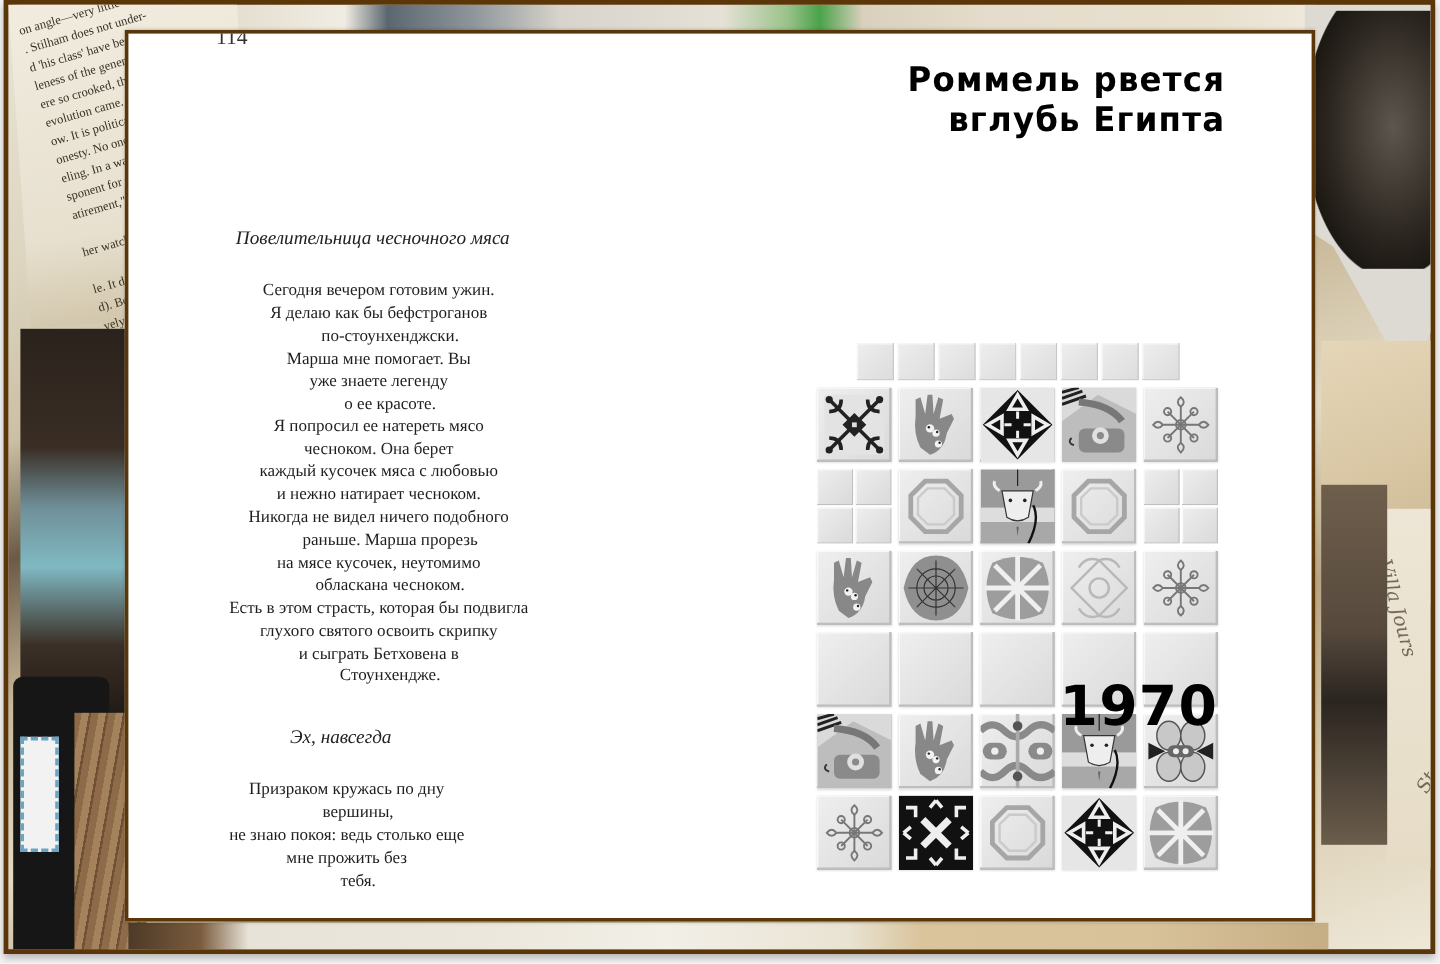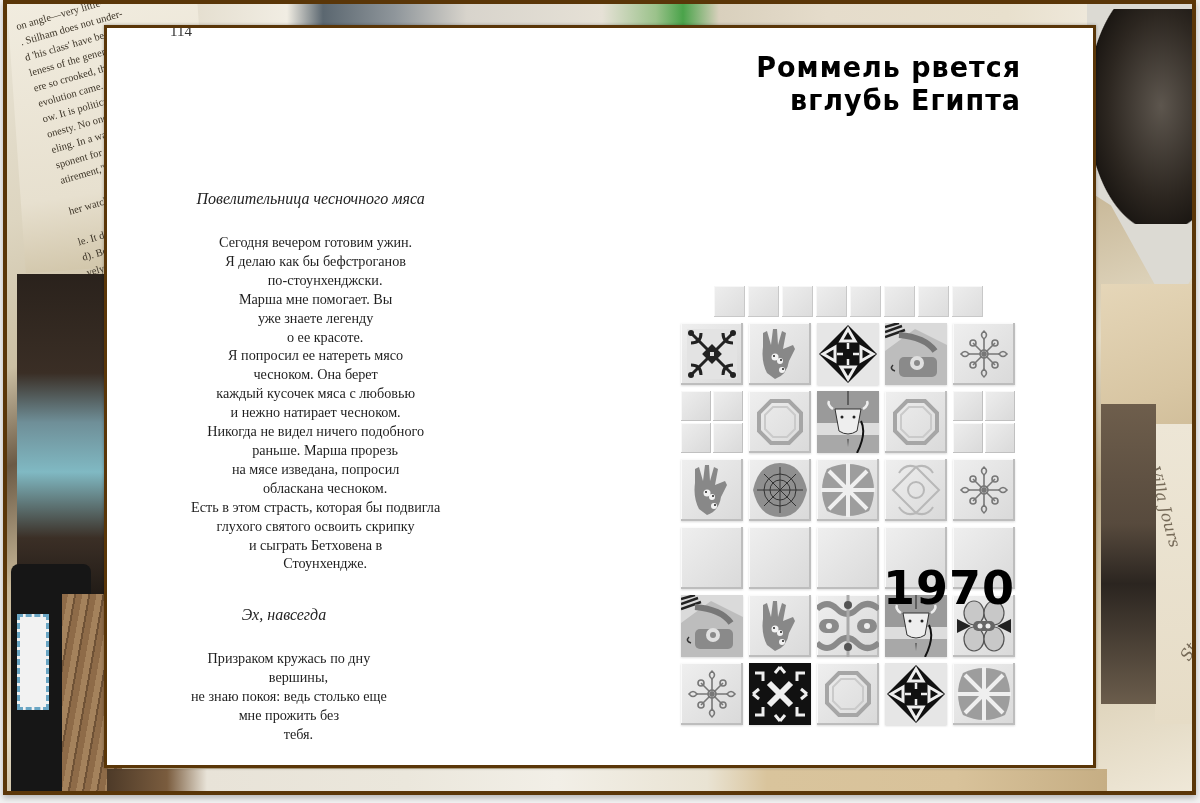--- a/index.html
+++ b/index.html
@@ -82,22 +82,22 @@
 
   
   .page {
     position: absolute; left: 104px; top: 25px; width: 992px; height: 743px;
     background: #ffffff; box-sizing: border-box;
     border: 3px solid #5a3608;
     box-shadow: 0 0 3px rgba(0,0,0,0.3);
     overflow: hidden;
   }
   .page-number {
-    position: absolute; left: 63px; top: -6px;
-    font-size: 15px; color: #333; line-height: 18px;
+    position: absolute; left: 73px; top: -6px;
+    font-size: 18px; color: #333; line-height: 18px;
   }
   .headline {
     position: absolute; right: 72px; top: 24px; text-align: right;
     font-family: "DejaVu Sans", sans-serif; font-weight: bold;
     font-size: 27px; line-height: 32px; letter-spacing: 1px; color: #000;
     transform: scaleY(1.05);
   }
   .headline span { display: block; }
 
   .poem { position: absolute; left: 74px; color: #1e1e1e; text-align: center; }
@@ -199,21 +199,21 @@
         <div class="poem-line indent">по-стоунхенджски.</div>
         <div class="poem-line">Марша мне помогает. Вы</div>
         <div class="poem-line">уже знаете легенду</div>
         <div class="poem-line indent">о ее красоте.</div>
         <div class="poem-line">Я попросил ее натереть мясо</div>
         <div class="poem-line">чесноком. Она берет</div>
         <div class="poem-line">каждый кусочек мяса с любовью</div>
         <div class="poem-line">и нежно натирает чесноком.</div>
         <div class="poem-line">Никогда не видел ничего подобного</div>
         <div class="poem-line indent">раньше. Марша прорезь</div>
-        <div class="poem-line">на мясе изведана, попросил</div>
+        <div class="poem-line">на мясе кусочек, неутомимо</div>
         <div class="poem-line indent">обласкана чесноком.</div>
         <div class="poem-line">Есть в этом страсть, которая бы подвигла</div>
         <div class="poem-line">глухого святого освоить скрипку</div>
         <div class="poem-line">и сыграть Бетховена в</div>
         <div class="poem-line indent">Стоунхендже.</div>
       </div>
   </div>
 
   <div class="poem" id="poem-1" style="top:577px;">
     <div class="poem-title">Эх, навсегда</div>

